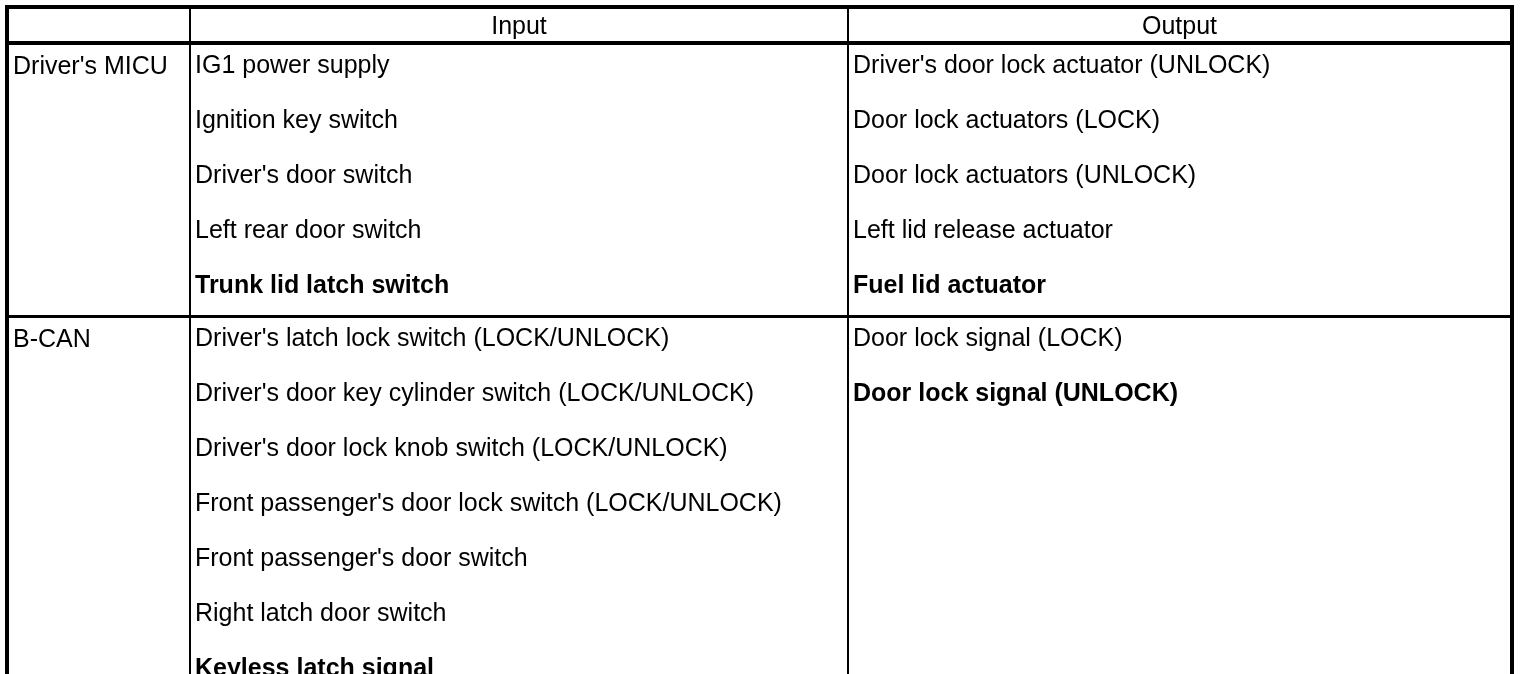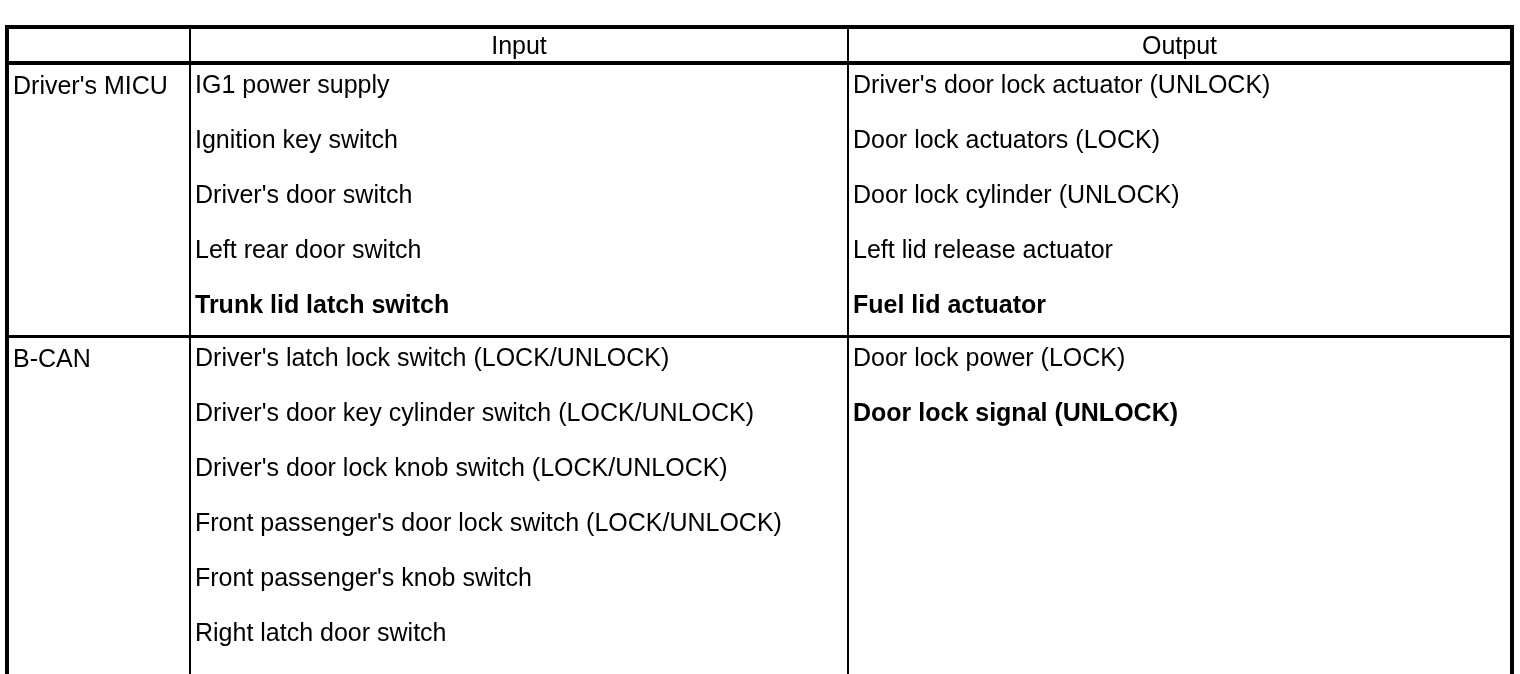--- a/index.html
+++ b/index.html
@@ -10,21 +10,20 @@
     height: 674px;
     overflow: hidden;
     font-family: "Liberation Sans", sans-serif;
     color: #000000;
   }
   .page {
     position: relative;
     width: 1520px;
     height: 644px;
     background: #ffffff;
-    margin-top: 20px;
   }
   table.io-table {
     position: absolute;
     left: 5px;
     top: 5px;
     width: 1505px;
     border-collapse: collapse;
     table-layout: fixed;
     border: 4px solid #000000;
     background: #ffffff;
@@ -98,43 +97,43 @@
               <div class="item">Ignition key switch</div>
               <div class="item">Driver's door switch</div>
               <div class="item">Left rear door switch</div>
               <div class="item">Trunk lid latch switch</div>
             </div>
         </td>
         <td>
           <div class="item-list">
               <div class="item">Driver's door lock actuator (UNLOCK)</div>
               <div class="item">Door lock actuators (LOCK)</div>
-              <div class="item">Door lock cylinder (UNLOCK)</div>
+              <div class="item">Door lock actuators (UNLOCK)</div>
               <div class="item">Left lid release actuator</div>
               <div class="item">Fuel lid actuator</div>
             </div>
         </td>
       </tr>
       <tr class="row-bcan">
         <td>
           <div class="cell-label">B-CAN</div>
         </td>
         <td>
           <div class="item-list">
               <div class="item">Driver's latch lock switch (LOCK/UNLOCK)</div>
               <div class="item">Driver's door key cylinder switch (LOCK/UNLOCK)</div>
               <div class="item">Driver's door lock knob switch (LOCK/UNLOCK)</div>
               <div class="item">Front passenger's door lock switch (LOCK/UNLOCK)</div>
-              <div class="item">Front passenger's knob switch</div>
+              <div class="item">Front passenger's door switch</div>
               <div class="item">Right latch door switch</div>
               <div class="item">Keyless latch signal</div>
             </div>
         </td>
         <td>
           <div class="item-list">
-              <div class="item">Door lock power (LOCK)</div>
+              <div class="item">Door lock signal (LOCK)</div>
               <div class="item">Door lock signal (UNLOCK)</div>
             </div>
         </td>
       </tr>
     </tbody>
   </table>
 </div>
 
 </body></html>

